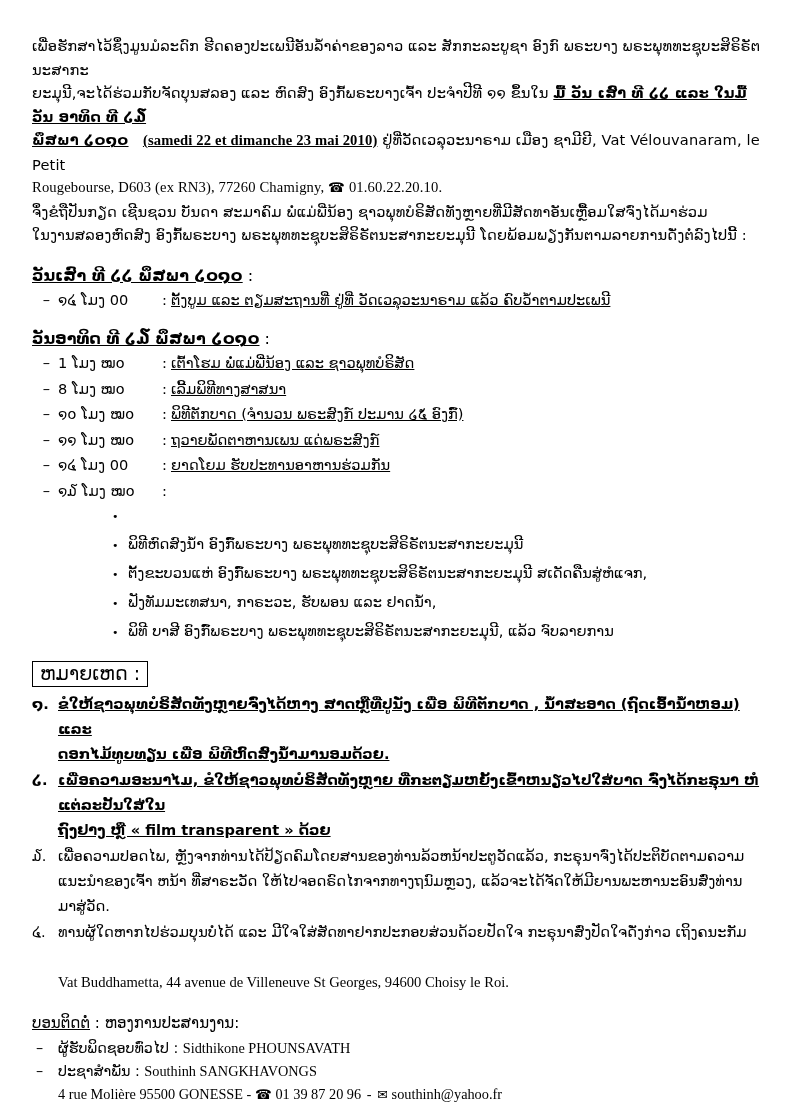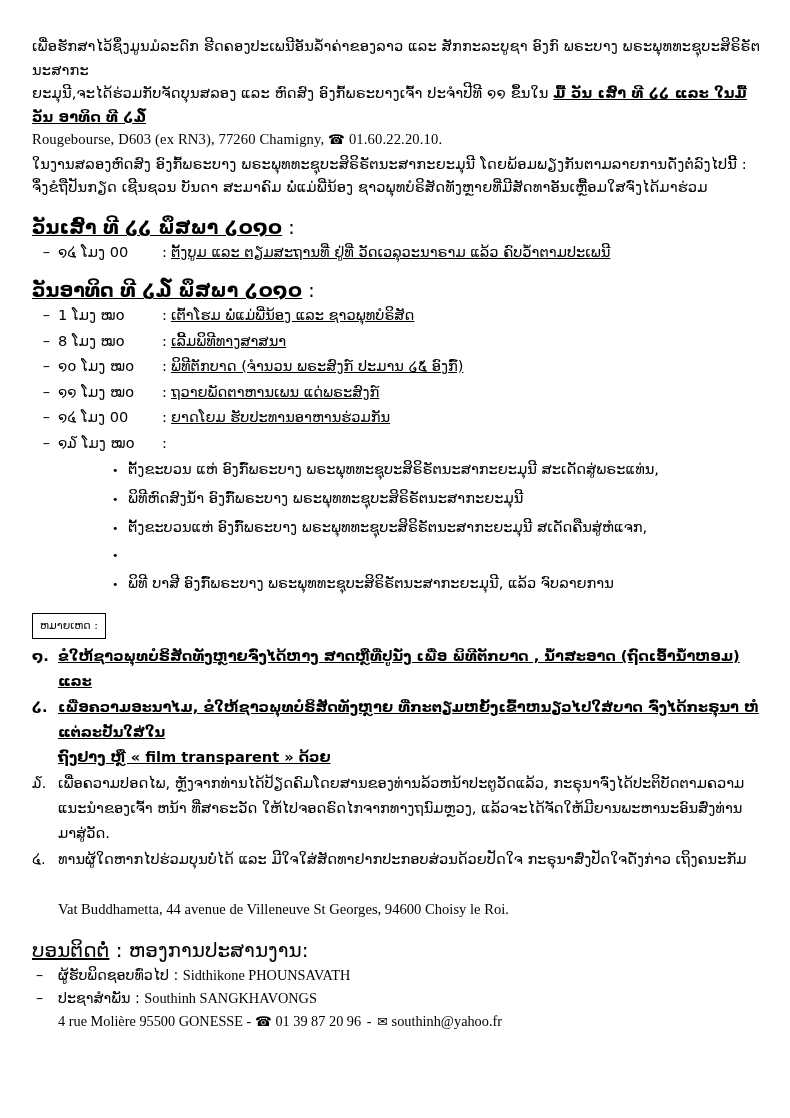--- a/index.html
+++ b/index.html
@@ -42,21 +42,21 @@
   .u { text-decoration: underline; }
   .b { font-weight: bold; }
   .bu { font-weight: bold; text-decoration: underline; }
 
   .intro-block { margin-bottom: 2px; }
   .intro-line { white-space: normal; }
   .spacer-md { height: 15px; }
 
   
   .day-heading {
-    font-size: 19px;
+    font-size: 16px;
     font-weight: bold;
     line-height: 23px;
     margin: 0;
   }
   .day-heading .hd-text { text-decoration: underline; }
   .day-heading .hd-colon { text-decoration: none; font-weight: normal; }
 
   
   .sched {
     margin: 0;
@@ -103,21 +103,21 @@
     font-size: 11px;
     line-height: 27px;
   }
   .bullet-text { flex: 1 1 auto; }
 
   
   .note-box {
     display: inline-block;
     border: 1.5px solid #000;
     padding: 1px 7px 2px 7px;
-    font-size: 11px;
+    font-size: 19px;
     line-height: 21px;
     margin: 0 0 4px 0;
   }
 
   
   .notes {
     margin: 0;
     padding: 0;
     list-style: none;
   }
@@ -129,21 +129,21 @@
     margin-bottom: 1px;
   }
   .note-num {
     flex: 0 0 26px;
     text-align: left;
   }
   .note-body { flex: 1 1 auto; }
 
   
   .contacts-heading {
-    font-size: 20px;
+    font-size: 15px;
     line-height: 24px;
     margin: 0 0 2px 0;
   }
   .contacts {
     margin: 0;
     padding: 0;
     list-style: none;
   }
   .contact-row {
     display: flex;
@@ -179,25 +179,31 @@
 
 <div class="page">
 
   
   <div class="intro-block">
     <div class="para lao intro-line">ເພື່ອຮັກສາໄວ້ຊຶ່ງມູນມໍລະດົກ ຮີດຄອງປະເພນີອັນລ້ຳຄ່າຂອງລາວ ແລະ ສັກກະລະບູຊາ ອົງກົ ພຣະບາງ ພຣະພຸທທະຊຸບະສິຣິຣັຕນະສາກະ</div>
     <div class="para lao intro-line">
       <span>ຍະມຸນີ,ຈະໄດ້ຮ່ວມກັບຈັດບຸນສລອງ ແລະ ຫົດສົງ ອົງກົ້ພຣະບາງເຈົ້າ ປະຈຳປີທີ ໑໑ ຂຶ້ນໃນ</span>
       <span class="bu">ມື້ ວັນ ເສົາ ທີ ໒໒ ແລະ ໃນມື້ວັນ ອາທິດ ທີ ໒໓</span>
     </div>
+    <div class="para lao intro-line">
+      <span class="bu">ພຶສພາ ໒໐໑໐</span>
+      <span>&nbsp;</span>
+      <span class="bu serif">(samedi 22 et dimanche 23 mai 2010)</span>
+      <span>ຢູ່ທີ່ວັດເວລຸວະນາຣາມ ເມືອງ ຊາມີຍີ, Vat Vélouvanaram, le Petit</span>
+    </div>
     <div class="para serif intro-line">
       <span>Rougebourse, D603 (ex RN3), 77260 Chamigny, </span><span class="ico ico-phone">☎</span>&nbsp;<span>01.60.22.20.10.</span>
     </div>
+    <div class="para lao intro-line">ຈຶ່ງຂໍຖືປັນກຽດ ເຊີນຊວນ ບັນດາ ສະມາຄົມ ພໍ່ແມ່ພີ່ນ້ອງ ຊາວພຸທບໍຣິສັດທັງຫຼາຍທີ່ມີສັດທາອັນເຫຼື້ອມໃສຈົ່ງໄດ້ມາຮ່ວມ</div>
     <div class="para lao intro-line">ໃນງານສລອງຫົດສົງ ອົງກົ້ພຣະບາງ ພຣະພຸທທະຊຸບະສິຣິຣັຕນະສາກະຍະມຸນີ ໂດຍພ້ອມພຽງກັນຕາມລາຍການດັ່ງຕໍ່ລົງໄປນີ້ :</div>
-    <div class="para lao intro-line">ຈຶ່ງຂໍຖືປັນກຽດ ເຊີນຊວນ ບັນດາ ສະມາຄົມ ພໍ່ແມ່ພີ່ນ້ອງ ຊາວພຸທບໍຣິສັດທັງຫຼາຍທີ່ມີສັດທາອັນເຫຼື້ອມໃສຈົ່ງໄດ້ມາຮ່ວມ</div>
   </div>
 
   <div class="spacer-md"></div>
 
   
   <div class="day-heading lao">
     <span class="hd-text">ວັນເສົາ ທີ ໒໒  ພຶສພາ ໒໐໑໐</span><span class="hd-colon"> :</span>
   </div>
 
   <div class="sched">
@@ -252,50 +258,51 @@
       <span class="sched-time">໑໓ ໂມງ ໝ໐</span>
       <span class="sched-colon">:</span>
       <span class="sched-desc"></span>
     </div>
   </div>
 
   
   <ul class="bullets">
     <li class="bullet-row lao">
       <span class="bullet-dot">•</span>
-      <span class="bullet-text">ຕັ້ງຂະບວນ ແຫ່ ອົງກົ໌ພຣະບາງ ພຣະພຸທທະຊຸບະສິຣິຣັຕນະສາກະຍະມຸນີ  ສະເດັດສູ່ພຣະແທ່ນ,</span>
     </li>
     <li class="bullet-row lao">
       <span class="bullet-dot">•</span>
       <span class="bullet-text">ພິທີຫົດສົງນ້ຳ ອົງກົ໌ພຣະບາງ ພຣະພຸທທະຊຸບະສິຣິຣັຕນະສາກະຍະມຸນີ</span>
     </li>
     <li class="bullet-row lao">
       <span class="bullet-dot">•</span>
       <span class="bullet-text">ຕັ້ງຂະບວນແຫ່ ອົງກົ໌ພຣະບາງ ພຣະພຸທທະຊຸບະສິຣິຣັຕນະສາກະຍະມຸນີ ສເດັດຄືນສູ່ຫໍແຈກ,</span>
     </li>
     <li class="bullet-row lao">
       <span class="bullet-dot">•</span>
+      <span class="bullet-text">ຟັງທັມມະເທສນາ, ກາຣະວະ, ຮັບພອນ ແລະ ຢາດນ້ຳ,</span>
     </li>
     <li class="bullet-row lao">
       <span class="bullet-dot">•</span>
       <span class="bullet-text">ພິທີ ບາສີ ອົງກົ໌ພຣະບາງ ພຣະພຸທທະຊຸບະສິຣິຣັຕນະສາກະຍະມຸນີ, ແລ້ວ ຈົບລາຍການ</span>
     </li>
   </ul>
 
   <div class="spacer-md"></div>
 
   
   <div class="note-box lao">ຫມາຍເຫດ :</div>
 
   
   <ol class="notes">
     <li class="note-row lao">
       <span class="note-num b">໑.</span>
       <span class="note-body">
         <span class="bu">ຂໍໃຫ້ຊາວພຸທບໍຣິສັດທັງຫຼາຍຈົ່ງໄດ້ຫາງ ສາດຫຼືທີ່ປູນັ່ງ ເພື່ອ ພິທີຕັກບາດ , ນ້ຳສະອາດ (ຖົດເອົ້ານ້ຳຫອມ) ແລະ</span><br>
+        <span class="bu">ດອກໄມ້ທູບທຽນ ເພື່ອ ພິທີຫົດສົງນ້ຳມານອມດ້ວຍ.</span>
       </span>
     </li>
     <li class="note-row lao">
       <span class="note-num b">໒.</span>
       <span class="note-body">
         <span class="bu">ເພື່ອຄວາມອະນາໄມ, ຂໍໃຫ້ຊາວພຸທບໍຣິສັດທັງຫຼາຍ ທີ່ກະຕຽມຫຍັ້ງເຂົ້າຫນຽວໄປໃສ່ບາດ ຈົ່ງໄດ້ກະຣຸນາ ຫໍແຕ່ລະປັ້ນໃສ່ໃນ</span><br>
         <span class="bu">ຖົງຢາງ ຫຼື « film transparent » ດ້ວຍ</span>
       </span>
     </li>
     <li class="note-row lao">

